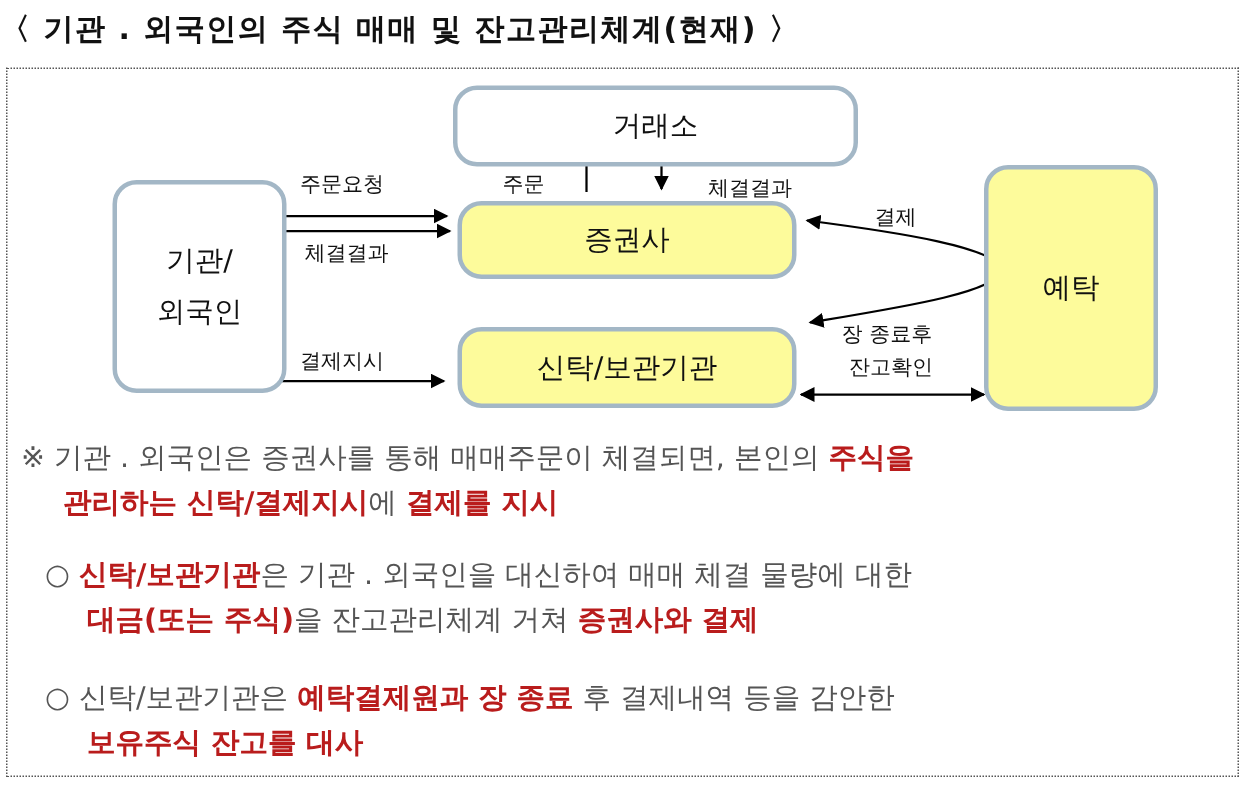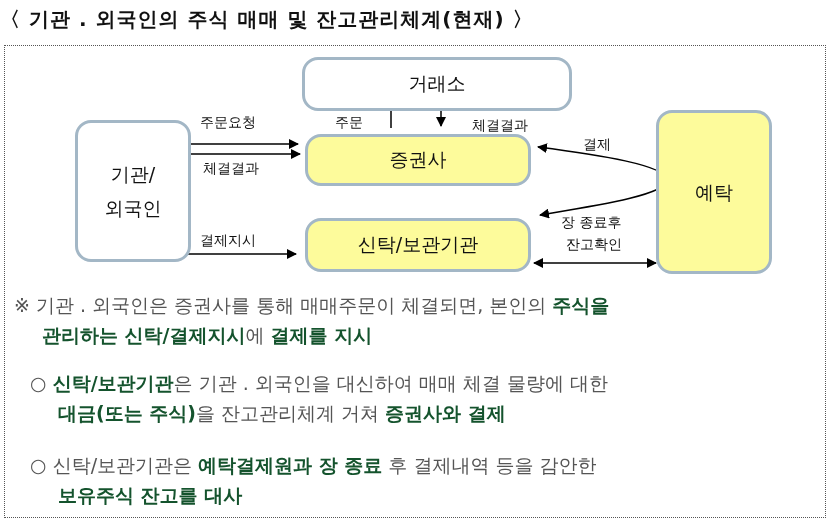--- a/index.html
+++ b/index.html
@@ -10,21 +10,21 @@
   .frame { position:absolute; left:4px; top:45px; width:822px; height:473px;
            border:1px dotted #555; box-sizing:border-box; }
   .box { position:absolute; border:3px solid #a3b7c6; border-radius:16px;
          box-sizing:border-box; display:flex; align-items:center; justify-content:center;
          text-align:center; font-size:19px; }
   .white { background:#ffffff; }
   .yellow { background:#fdfb9b; }
   .lbl { position:absolute; font-size:14px; white-space:nowrap; }
   svg.arrows { position:absolute; left:0; top:0; }
   .txt { position:absolute; left:14px; width:810px; font-size:19px; line-height:30px; color:#555; }
-  .txt b { color:#14532d; }
+  .txt b { color:#b91c1c; }
 </style>
 </head>
 <body>
 
 <div class="title">〈 기관 . 외국인의 주식 매매 및 잔고관리체계(현재) 〉</div>
 <div class="frame"></div>
 
 <svg class="arrows" width="831" height="523">
   <defs>
     <marker id="ah" markerWidth="10" markerHeight="10" refX="9" refY="5" orient="auto" markerUnits="userSpaceOnUse">

